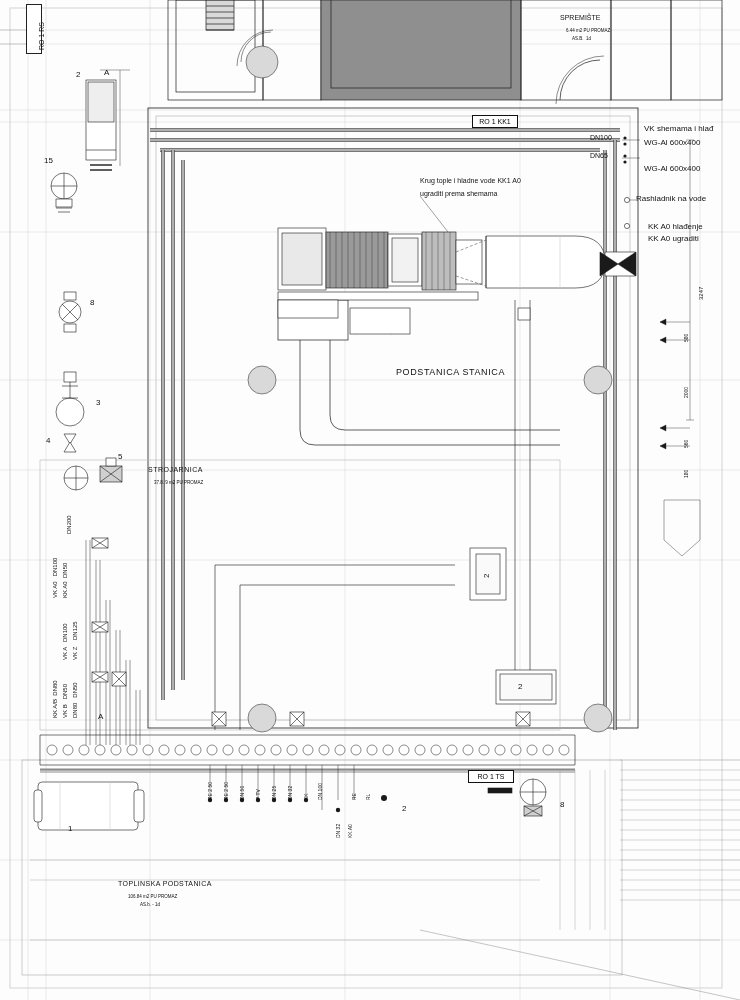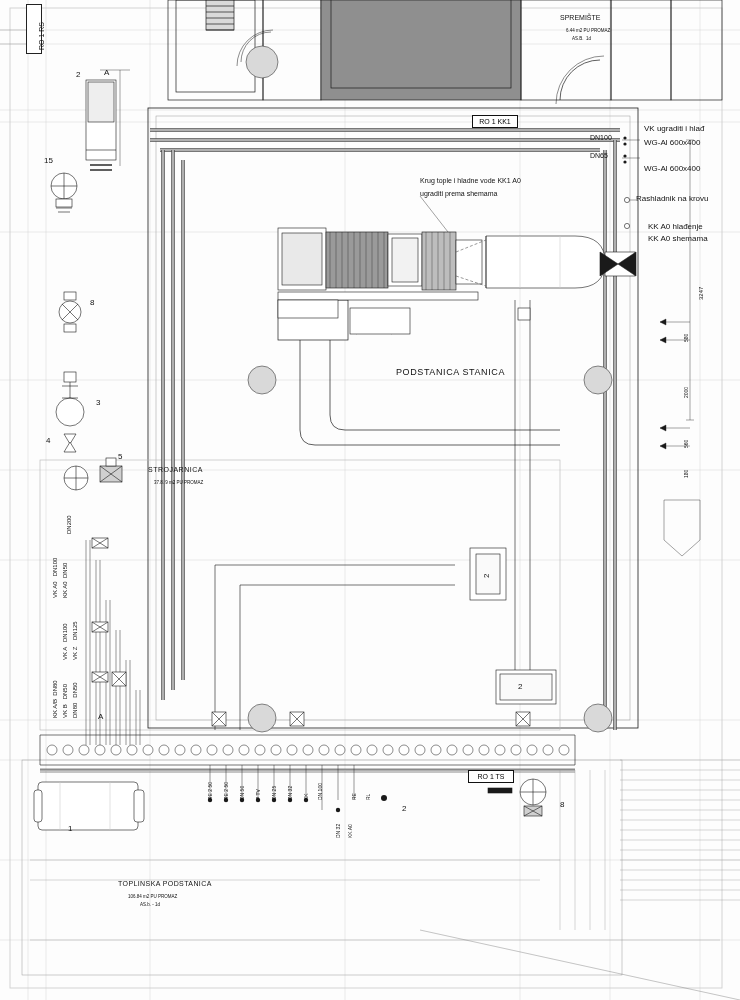--- a/index.html
+++ b/index.html
@@ -413,26 +413,26 @@
 
   <div class="lbl t7" style="left:560px;top:14px;">SPREMIŠTE</div>
   <div class="lbl t45" style="left:566px;top:28px;">6.44 m2 PU PROMAZ</div>
   <div class="lbl t45" style="left:572px;top:36px;">AS.B.  1d</div>
 
   <div class="tag" style="left:472px;top:115px;width:44px;">RO 1 KK1</div>
 
   <div class="lbl t7" style="left:590px;top:134px;">DN100</div>
   <div class="lbl t7" style="left:590px;top:152px;">DN65</div>
 
-  <div class="lbl t8" style="left:644px;top:124px;">VK ugraditi i hlađ</div>
+  <div class="lbl t8" style="left:644px;top:124px;">VK shemama i hlađ</div>
   <div class="lbl t8" style="left:644px;top:138px;">WG-Al 600x400</div>
   <div class="lbl t8" style="left:644px;top:164px;">WG-Al 600x400</div>
-  <div class="lbl t8" style="left:636px;top:194px;">Rashladnik na krovu</div>
+  <div class="lbl t8" style="left:636px;top:194px;">Rashladnik na vode</div>
   <div class="lbl t8" style="left:648px;top:222px;">KK A0 hlađenje</div>
-  <div class="lbl t8" style="left:648px;top:234px;">KK A0 shemama</div>
+  <div class="lbl t8" style="left:648px;top:234px;">KK A0 ugraditi</div>
 
   <div class="lbl t7" style="left:420px;top:177px;">Krug tople i hladne vode KK1 A0</div>
   <div class="lbl t7" style="left:420px;top:190px;">ugraditi prema shemama</div>
 
   <div class="lbl t9" style="left:396px;top:367px;letter-spacing:0.6px;">PODSTANICA STANICA</div>
 
   <div class="lbl t7" style="left:148px;top:466px;letter-spacing:0.5px;">STROJARNICA</div>
   <div class="lbl t45" style="left:154px;top:480px;">37.8. 9 m2 PU PROMAZ</div>
 
   <div class="lbl t7" style="left:118px;top:880px;letter-spacing:0.4px;">TOPLINSKA PODSTANICA</div>

